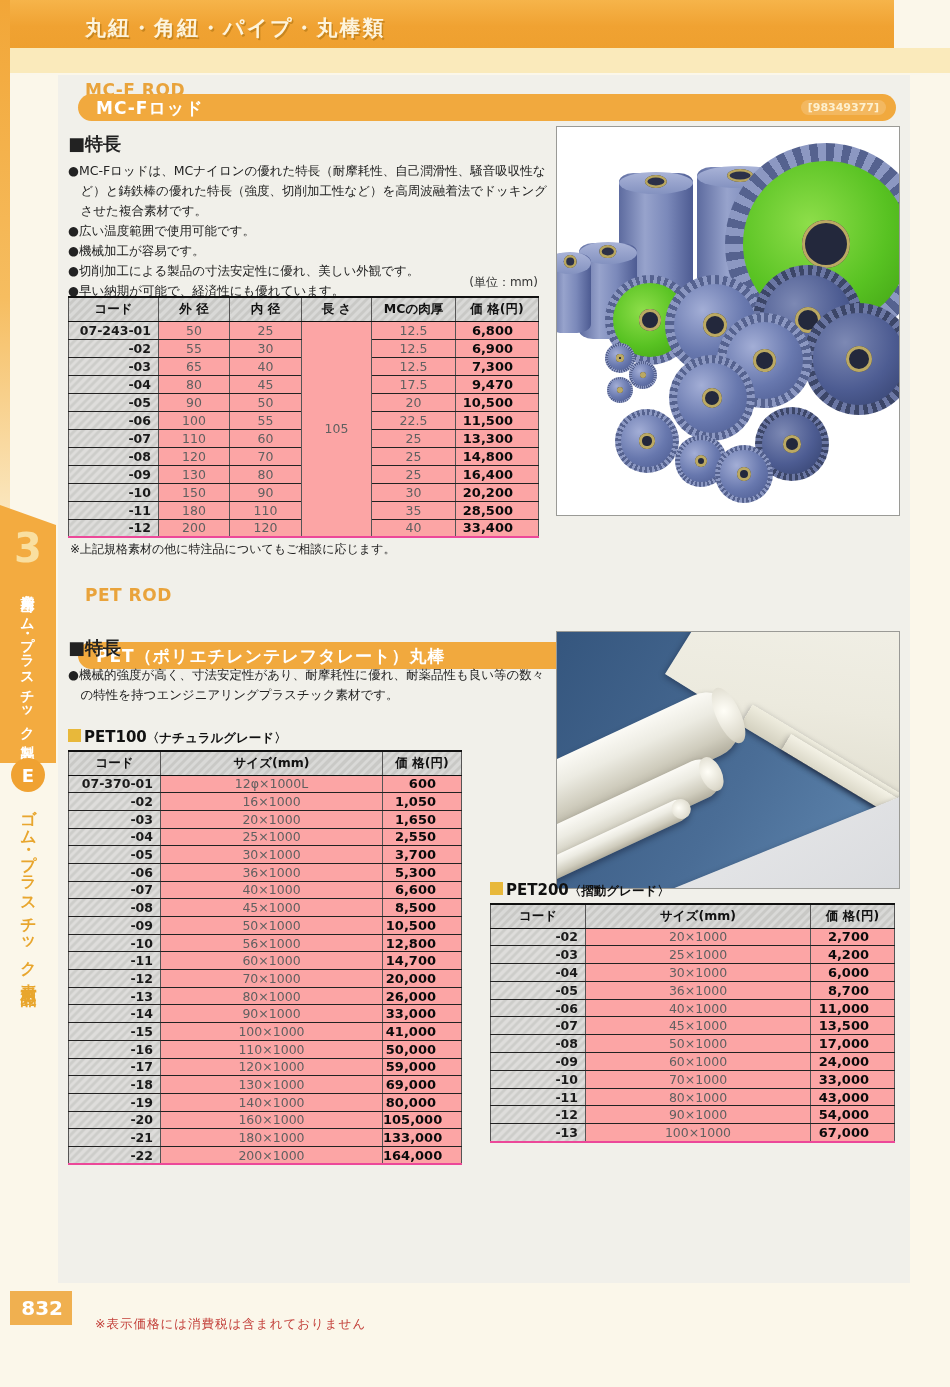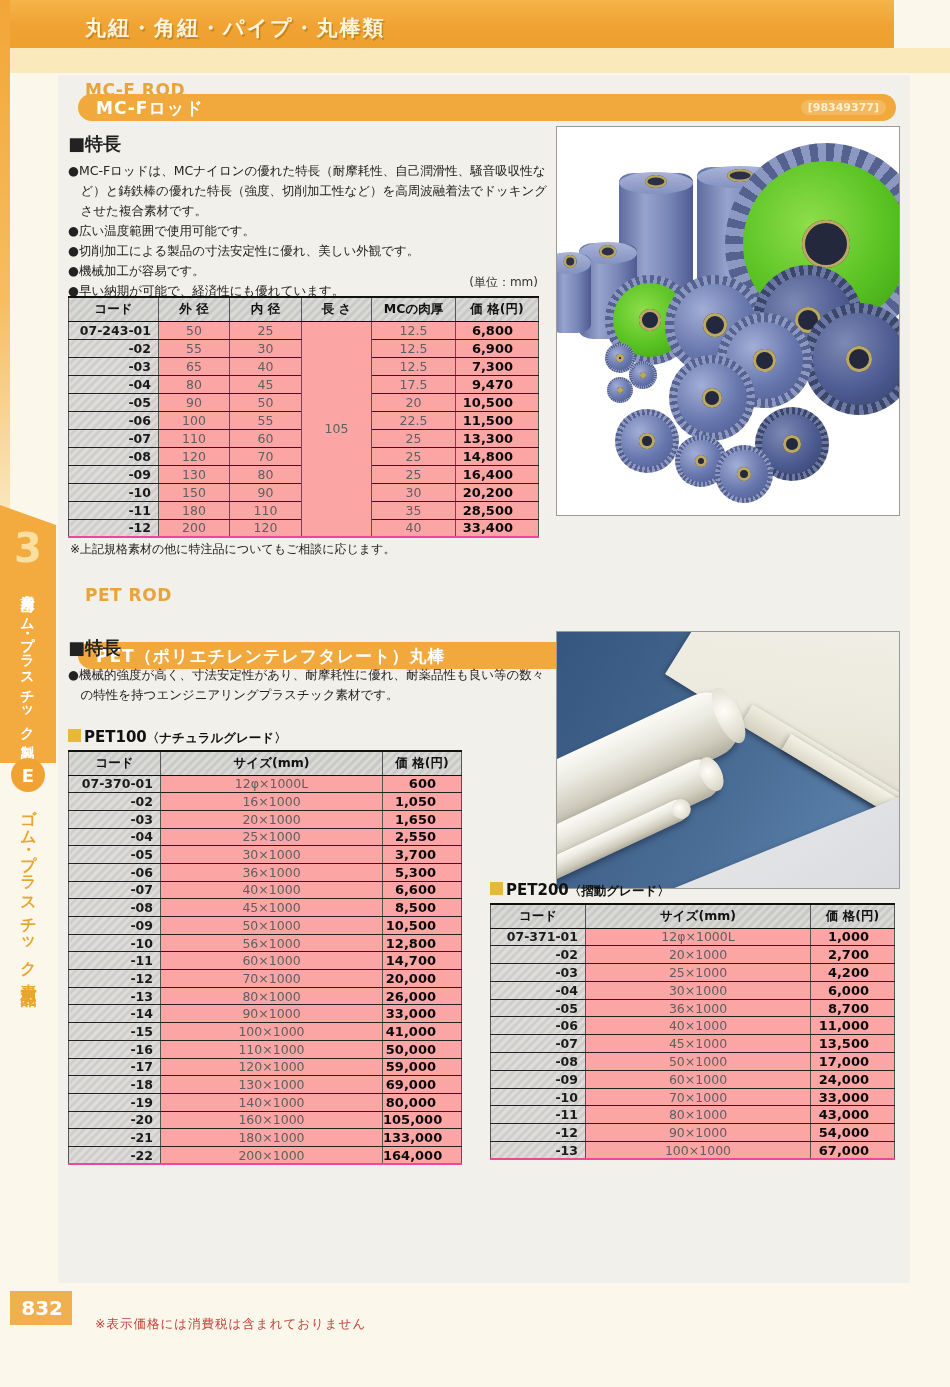--- a/index.html
+++ b/index.html
@@ -140,22 +140,22 @@
   <div class="sec-bar" style="top:94px;">
     <span class="sec-bar-title">MC-Fロッド</span>
     <span class="sec-bar-code">[98349377]</span>
   </div>
 
   <div class="features" style="top:130px;">
     <div class="head">■特長</div>
     <ul id="mcf-features-list">
         <li>●MC-Fロッドは、MCナイロンの優れた特長（耐摩耗性、自己潤滑性、騒音吸収性など）と鋳鉄棒の優れた特長（強度、切削加工性など）を高周波融着法でドッキングさせた複合素材です。</li>
         <li>●広い温度範囲で使用可能です。</li>
+        <li>●機械加工が容易です。</li>
         <li>●切削加工による製品の寸法安定性に優れ、美しい外観です。</li>
-        <li>●機械加工が容易です。</li>
         <li>●早い納期が可能で、経済性にも優れています。</li>
       </ul>
   </div>
 
   <div class="unit-note" style="top:274px;">(単位：mm)</div>
 
   <table class="cat" id="mcf-table">
     <colgroup>
         <col style="width:90px">
         <col style="width:71px">
@@ -450,25 +450,20 @@
       </colgroup>
     <thead>
       <tr>
         <th>コード</th>
         <th>サイズ(mm)</th>
         <th>価 格(円)</th>
       </tr>
     </thead>
     <tbody id="pet200-tbody">
         <tr>
-          <td class="c-code">07-371-01</td>
-          <td class="c-val">12φ×1000L</td>
-          <td class="c-price">1,000</td>
-        </tr>
-        <tr>
           <td class="c-code">-02</td>
           <td class="c-val">20×1000</td>
           <td class="c-price">2,700</td>
         </tr>
         <tr>
           <td class="c-code">-03</td>
           <td class="c-val">25×1000</td>
           <td class="c-price">4,200</td>
         </tr>
         <tr>

